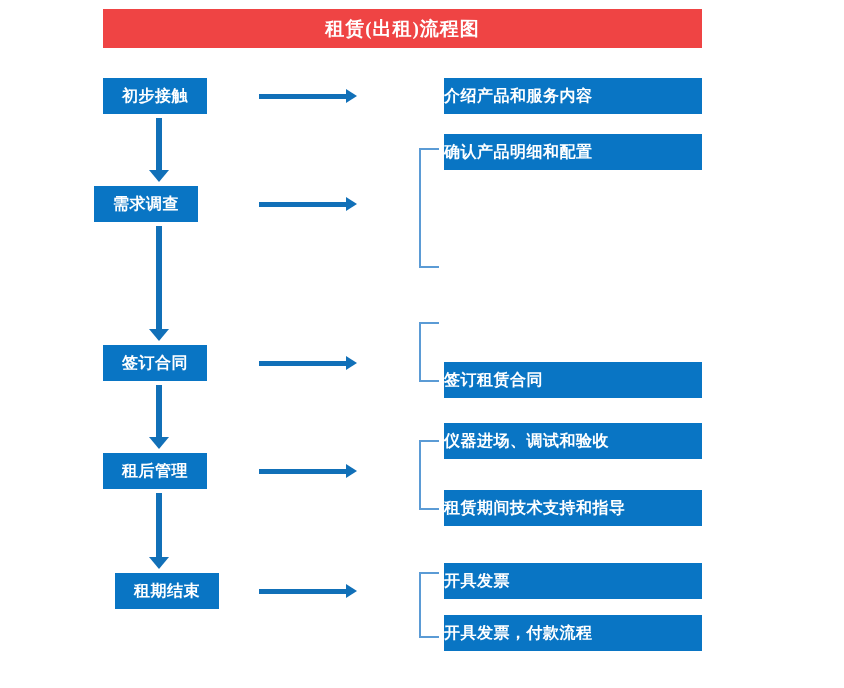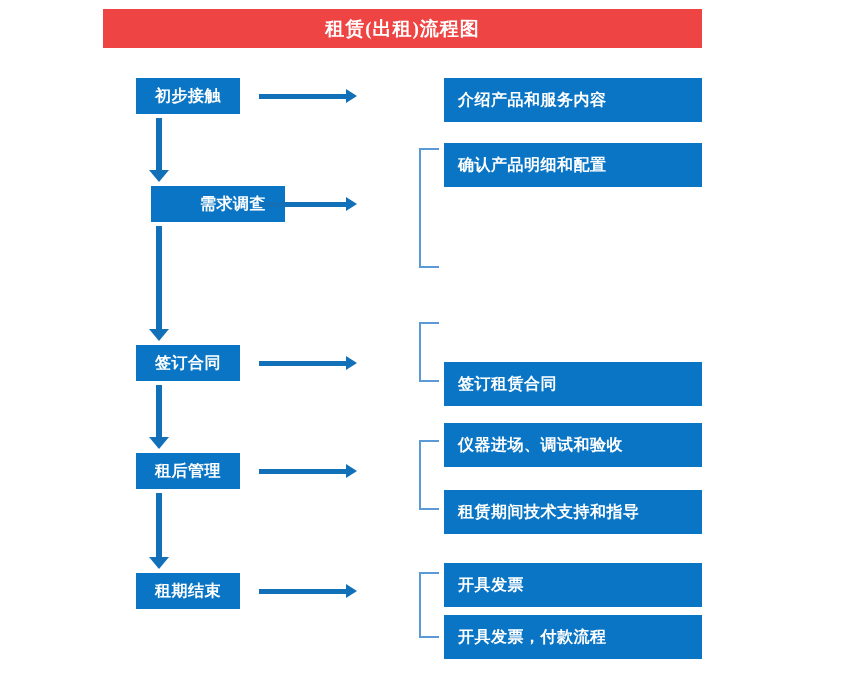--- a/index.html
+++ b/index.html
@@ -45,36 +45,34 @@
     width: 104px;
     height: 36px;
     background: #0975c4;
     color: #ffffff;
     display: flex;
     align-items: center;
     justify-content: center;
     font-size: 16px;
     font-weight: bold;
     letter-spacing: 0.5px;
-    margin-left: 33px;
   }
 
   
   .detail-box {
     position: absolute;
     left: 444px;
     width: 258px;
-    height: 44px;
+    height: 36px;
     background: #0975c4;
     color: #ffffff;
     display: flex;
     align-items: center;
     font-size: 16px;
     font-weight: bold;
-    padding-left: 14px;
     box-sizing: border-box;
     letter-spacing: 0.5px;
   }
 
   
   .h-arrow {
     position: absolute;
     left: 259px;
     width: 98px;
     height: 14px;
@@ -134,24 +132,24 @@
   }
 </style>
 </head>
 <body>
 
 <div id="canvas">
 
   <div class="title-bar">租赁(出租)流程图</div>
 
   <div class="stage-box" style="left:103px; top:78px;">初步接触</div>
-  <div class="stage-box" style="left:118px; top:186px;padding-left:30px;">需求调查</div>
+  <div class="stage-box" style="left:94px; top:186px;">需求调查</div>
   <div class="stage-box" style="left:103px; top:345px;">签订合同</div>
   <div class="stage-box" style="left:103px; top:453px;">租后管理</div>
-  <div class="stage-box" style="left:103px; top:573px;">租期结束</div>
+  <div class="stage-box" style="left:115px; top:573px;">租期结束</div>
 
   <div class="v-arrow" style="top:118px; height:64px;">
     <div class="shaft" style="height:52px;"></div>
     <div class="head"></div>
   </div>
   <div class="v-arrow" style="top:226px; height:115px;">
     <div class="shaft" style="height:103px;"></div>
     <div class="head"></div>
   </div>
   <div class="v-arrow" style="top:385px; height:64px;">
@@ -183,21 +181,21 @@
     <div class="shaft"></div>
     <div class="head"></div>
   </div>
 
   <div class="bracket" style="top:148px; height:120px;"></div>
   <div class="bracket" style="top:322px; height:60px;"></div>
   <div class="bracket" style="top:440px; height:70px;"></div>
   <div class="bracket" style="top:572px; height:66px;"></div>
 
   <div class="detail-box" style="top:78px;">介绍产品和服务内容</div>
-  <div class="detail-box" style="top:143px;">确认产品明细和配置</div>
+  <div class="detail-box" style="top:134px;">确认产品明细和配置</div>
 
   <div class="detail-box" style="top:362px;">签订租赁合同</div>
 
   <div class="detail-box" style="top:423px;">仪器进场、调试和验收</div>
   <div class="detail-box" style="top:490px;">租赁期间技术支持和指导</div>
 
   <div class="detail-box" style="top:563px;">开具发票</div>
   <div class="detail-box" style="top:615px;">开具发票，付款流程</div>
 
 </div>

